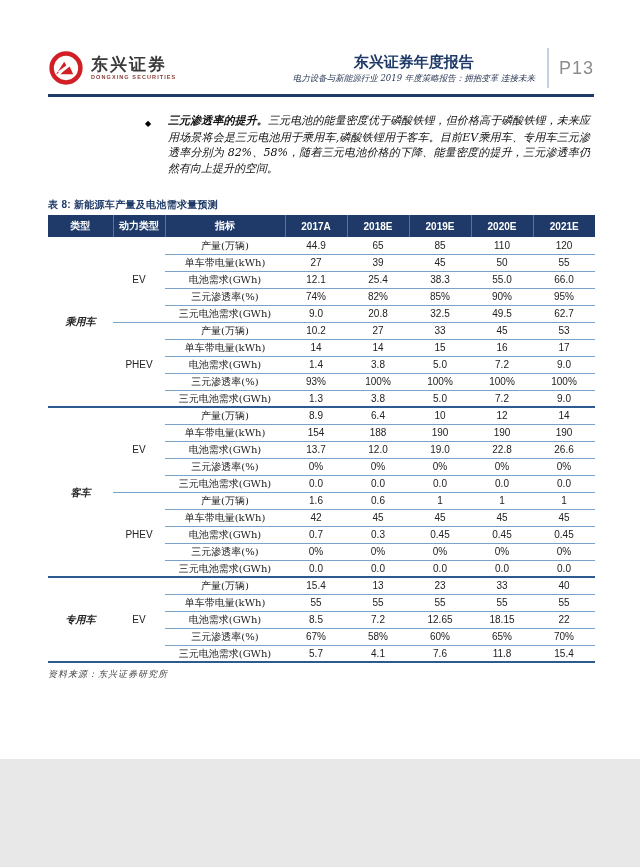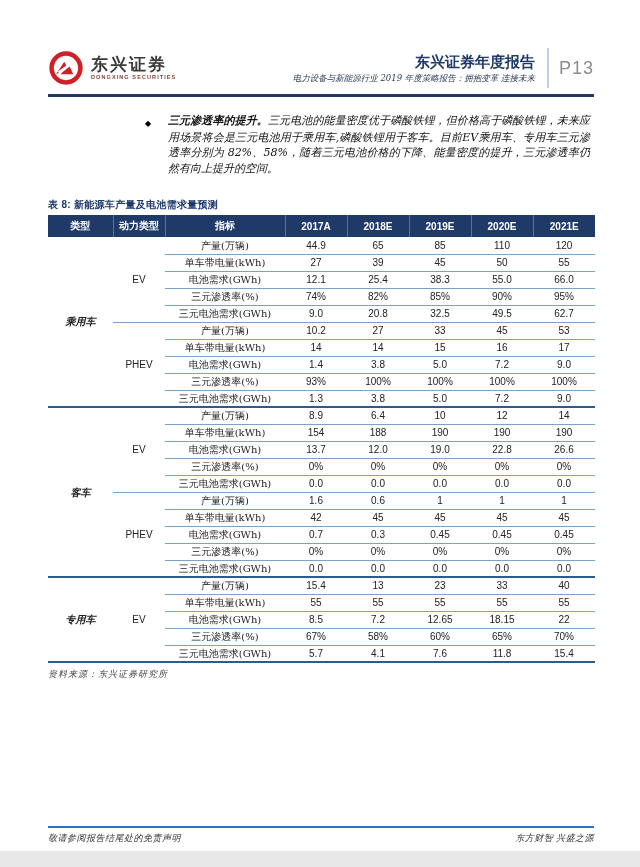--- a/index.html
+++ b/index.html
@@ -8,34 +8,34 @@
     --row-line:#7AA3CC;
     --section-line:#2E5B8F;
     --logo-red:#D21F26;
     --page-gray:#8C8C8C;
     --footer-blue:#2E74B5;
   }
   *{box-sizing:border-box;margin:0;padding:0;}
   html,body{background:#e8e8e8;}
   body{font-family:"Liberation Sans",sans-serif;}
   .page{
-    position:relative;width:640px;height:851px;background:#ffffff;
+    position:relative;width:640px;height:759px;background:#ffffff;
     margin:0 auto;overflow:hidden;
   }
   
   .header{
     position:absolute;left:48px;right:46px;top:46px;height:44px;
     display:flex;justify-content:space-between;align-items:center;
   }
   .logo{display:flex;align-items:center;gap:7px;}
   .logo-mark svg{display:block;}
   .logo-cn{font-size:17px;font-weight:bold;color:#3a3a3a;letter-spacing:2px;line-height:19px;}
   .logo-en{font-size:5.5px;color:#8a4038;letter-spacing:1.1px;line-height:7px;font-weight:bold;}
   .header-right{display:flex;align-items:center;}
-  .titles{text-align:right;margin-right:10px;}
+  .titles{text-align:center;margin-right:10px;}
   .report-title{font-size:15px;font-weight:bold;color:var(--navy);line-height:18px;}
   .report-subtitle{
     font-size:8.5px;color:#2b3a55;font-family:"DejaVu Serif",serif;
     font-style:italic;line-height:12px;margin-top:1px;
   }
   .vdiv{width:2px;height:40px;background:#c3cede;margin:0 10px 0 2px;}
   .page-num{font-size:18px;color:var(--page-gray);letter-spacing:1px;}
   .navy-rule{position:absolute;left:48px;right:46px;top:94px;height:3px;background:var(--rule-navy);}
   
   .bullet-para{

